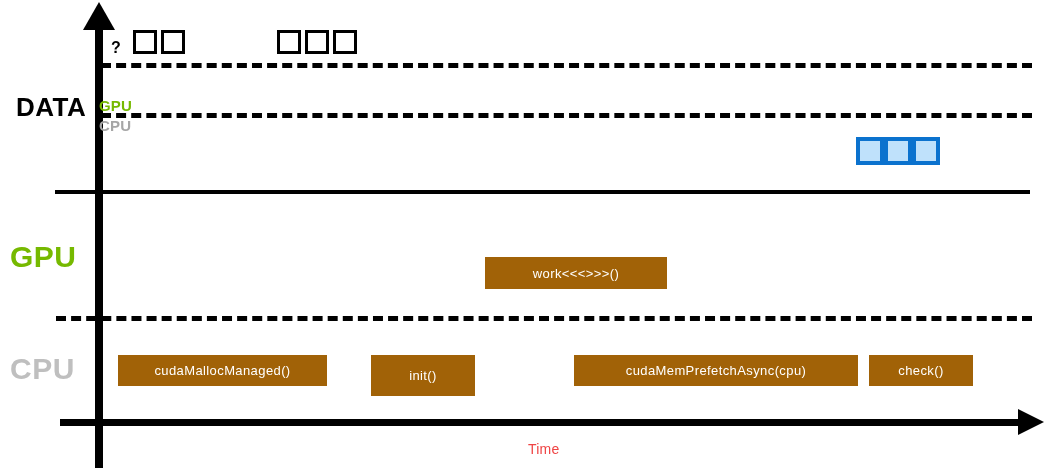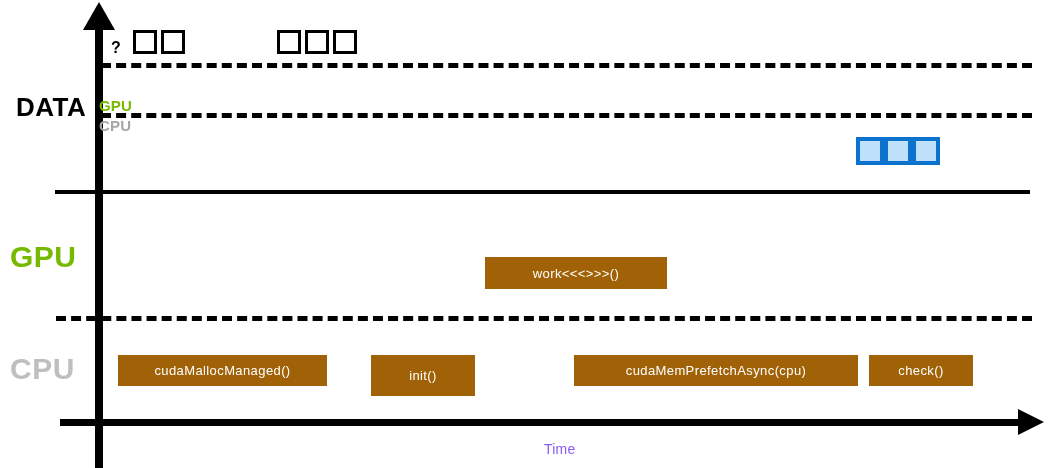--- a/index.html
+++ b/index.html
@@ -48,24 +48,24 @@
     left: 1018px;
     top: 409px;
     width: 0;
     height: 0;
     border-top: 13px solid transparent;
     border-bottom: 13px solid transparent;
     border-left: 26px solid #000000;
   }
   .time-label {
     position: absolute;
-    left: 544px;
+    left: 528px;
     top: 441px;
     font-size: 14px;
-    color: #8b5cf6;
+    color: #ef4444;
     letter-spacing: .2px;
   }
 
   
   .dashed-line {
     position: absolute;
     height: 0;
     border-top: 5px dashed #000000;
   }
   .solid-line {

